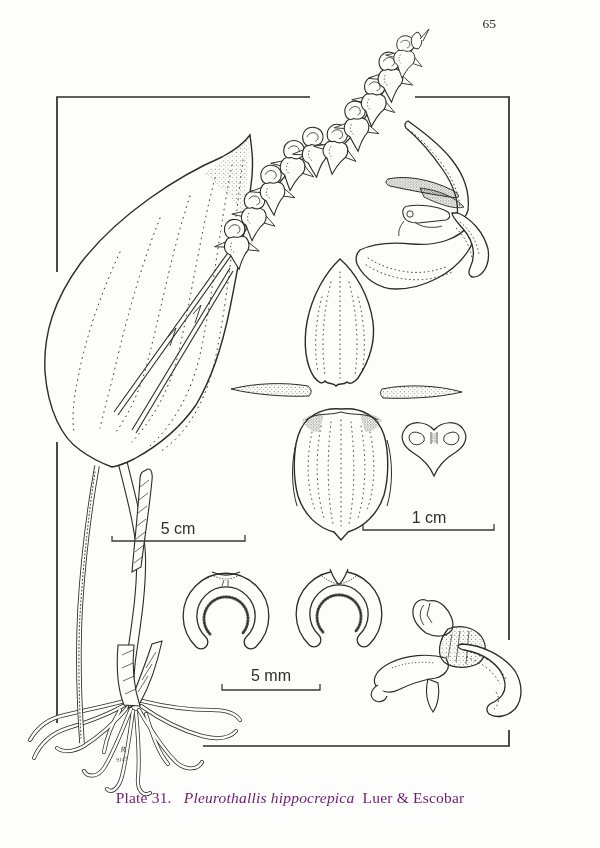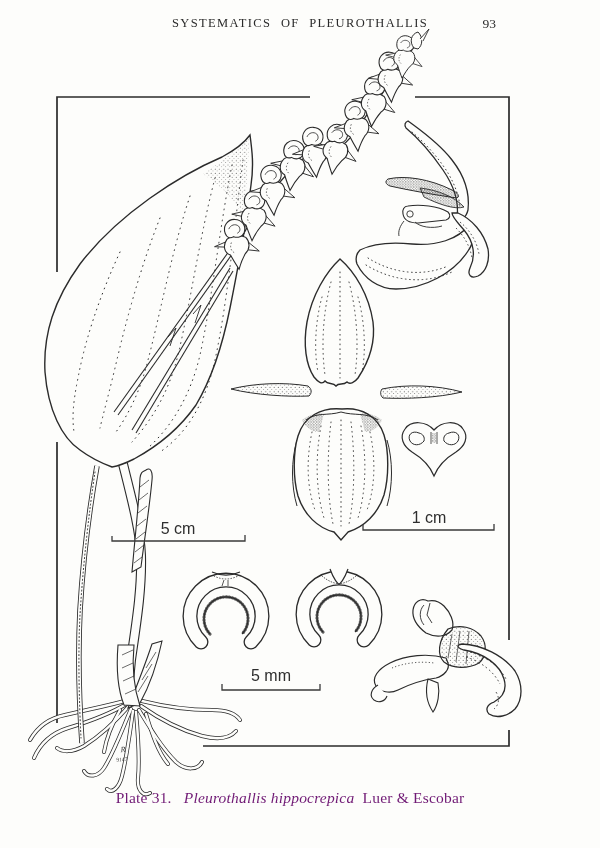--- a/index.html
+++ b/index.html
@@ -30,22 +30,21 @@
     font-size:16px;fill:#2e2e2e;
   }
   svg text.sig{
     font-family:"Liberation Serif", serif;fill:#3a3a3a;
   }
 </style>
 </head>
 <body>
 
 <div class="running-head">
-  <div class="running-title">SYSTEMATICS OF PLEUROTHALLIS</div>
-  <div class="page-number">93</div>
+  <div class="page-number">65</div>
 </div>
 
 <svg width="600" height="848" viewBox="0 0 600 848" style="position:absolute;left:0;top:0;">
   <defs>
     <pattern id="stip" patternUnits="userSpaceOnUse" width="4.2" height="4.2">
       <circle cx="1.1" cy="1.1" r="0.5" fill="#2b2b2b"></circle>
       <circle cx="3.1" cy="3.0" r="0.4" fill="#2b2b2b"></circle>
     </pattern>
     <pattern id="stipD" patternUnits="userSpaceOnUse" width="2.7" height="2.7">
       <circle cx="0.8" cy="0.8" r="0.55" fill="#262626"></circle>

